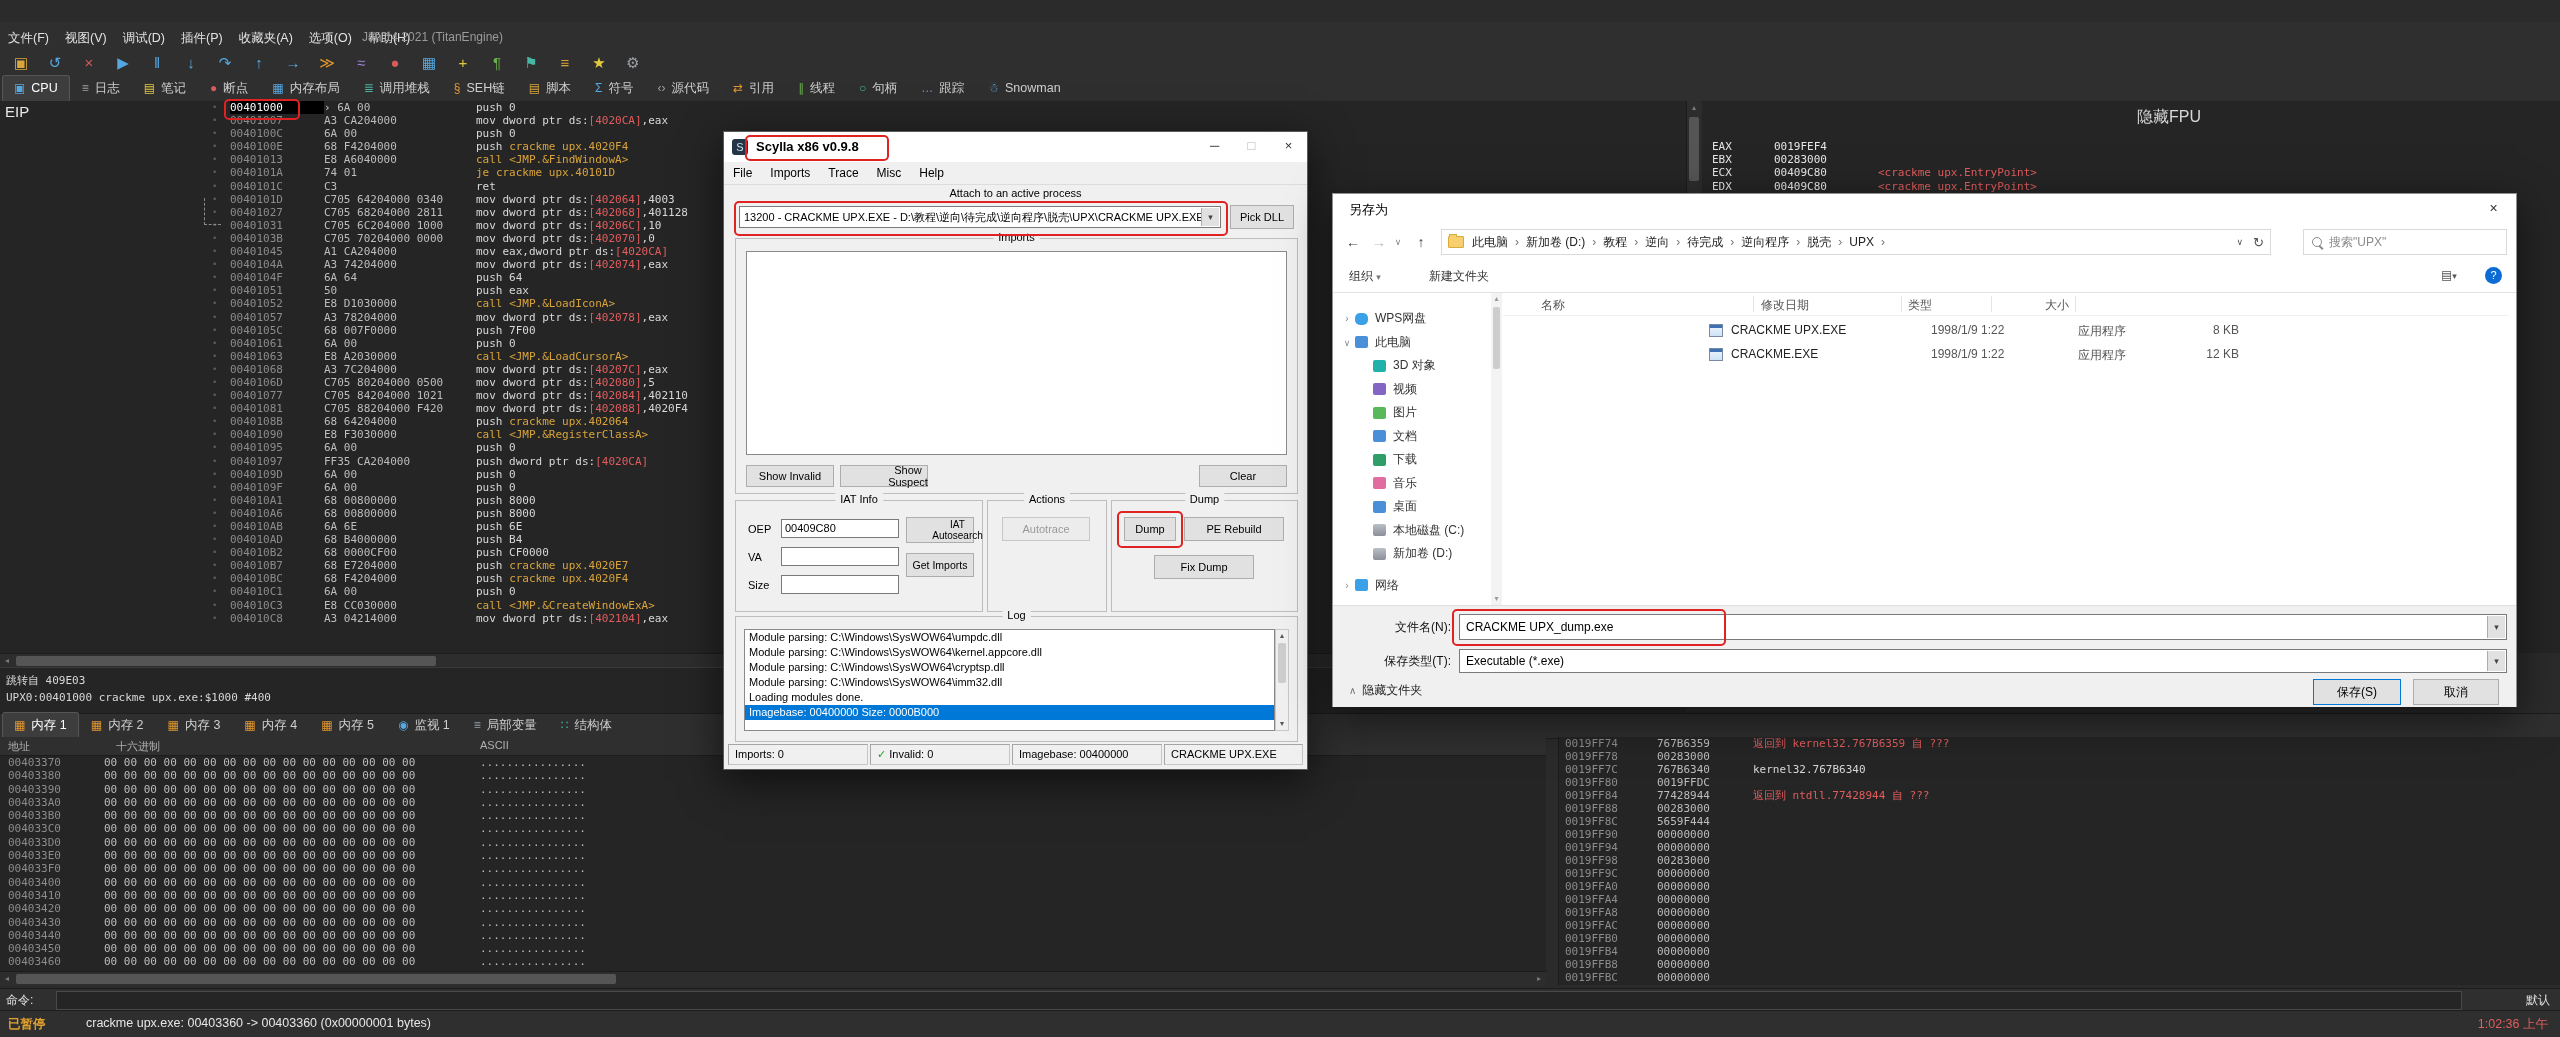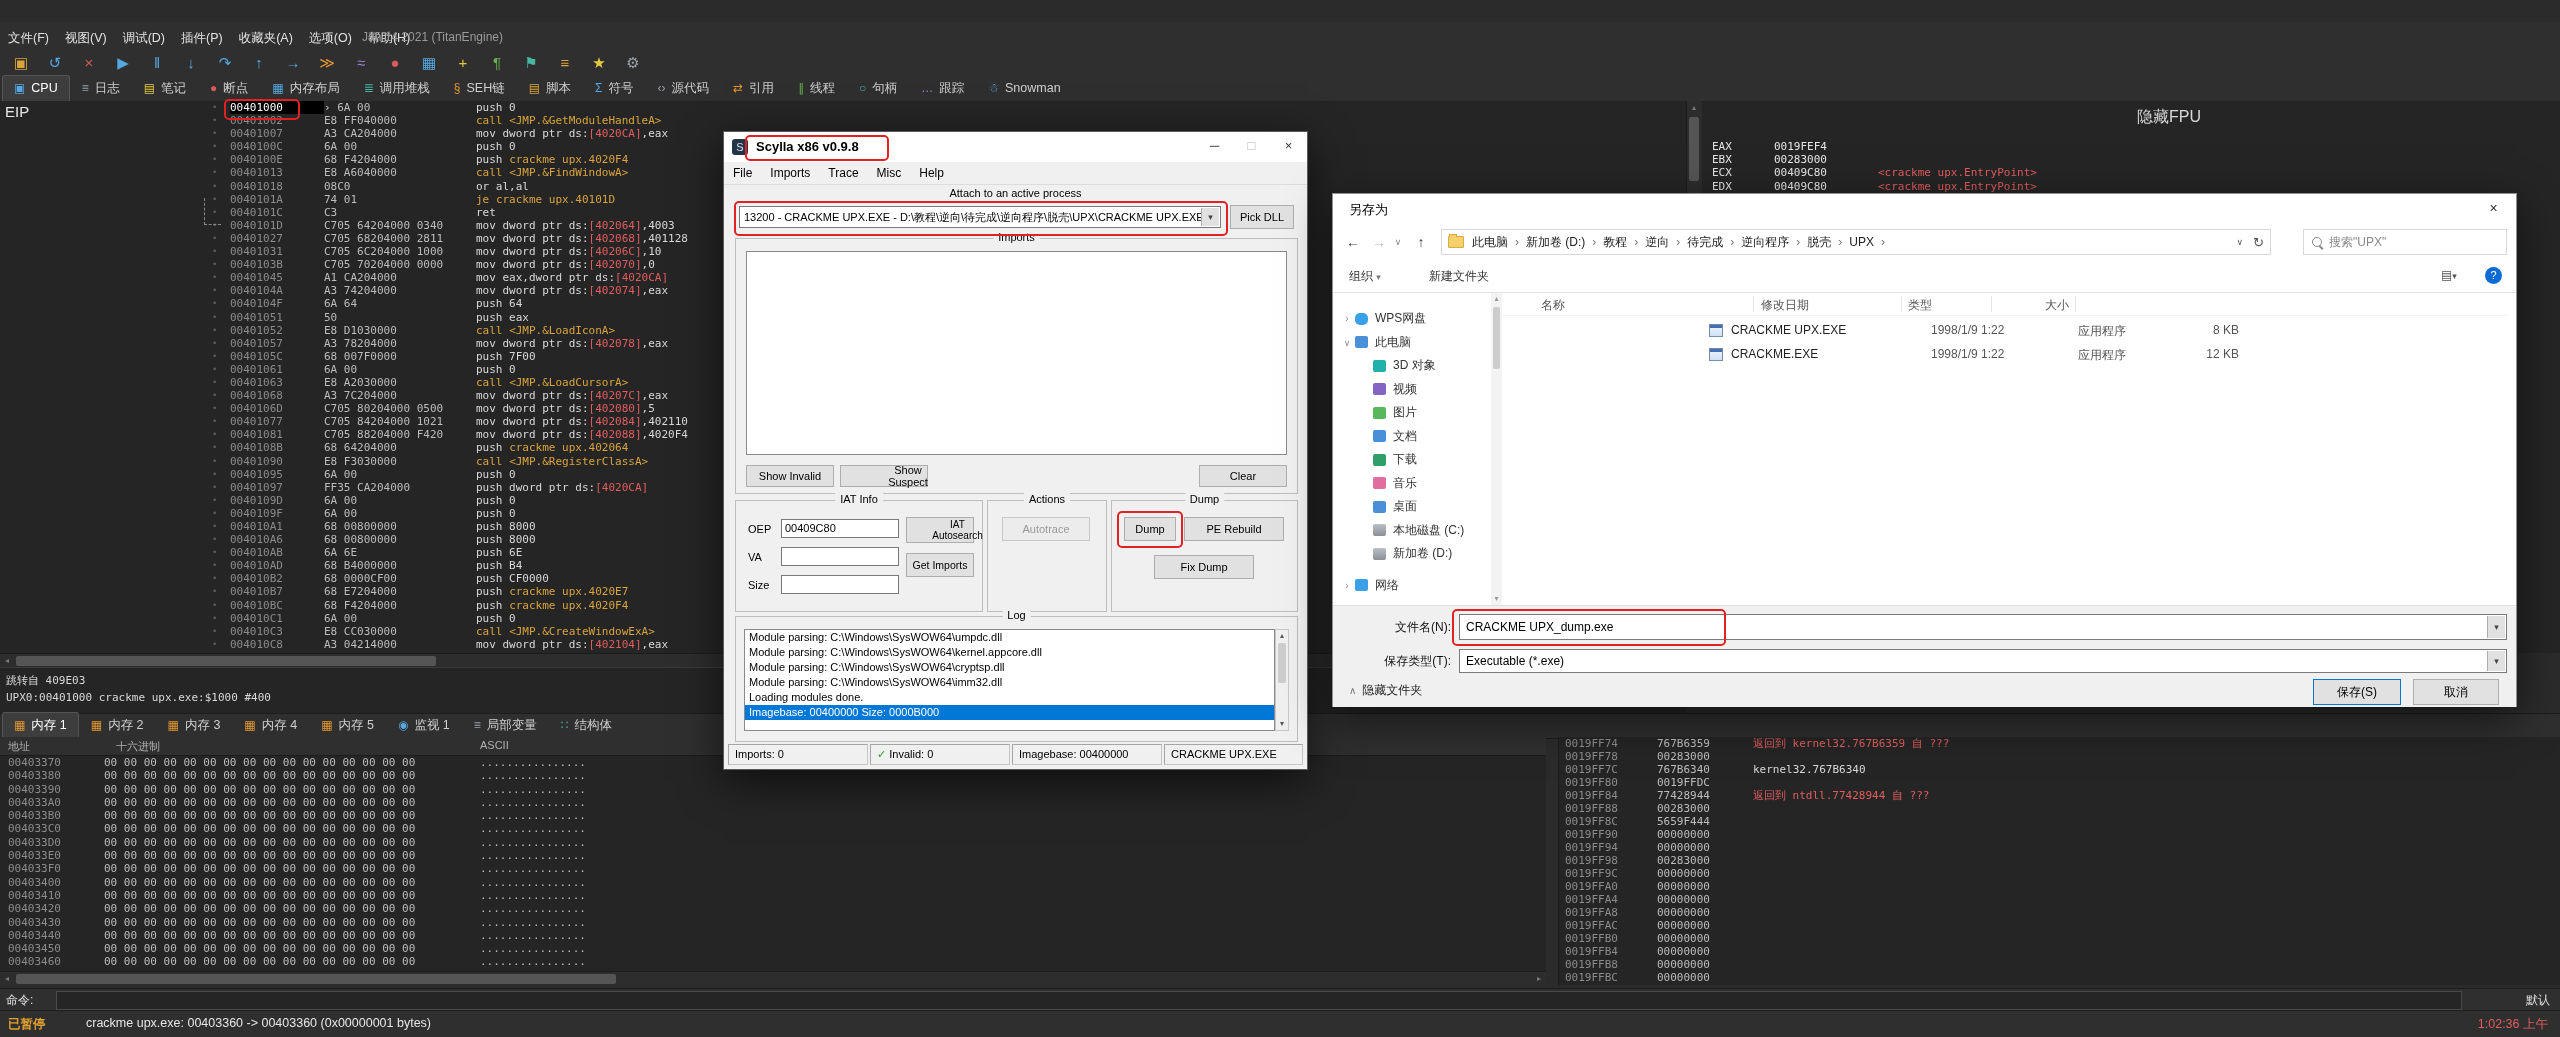--- a/index.html
+++ b/index.html
@@ -301,25 +301,20 @@
     </div>
 
   <div class="abs disasm">
 
       <div class="drow cur">
         <span class="addr">00401000</span>
         <span class="bytes">6A 00</span>
         <span class="ins"><span class="mn">push</span><span> 0</span><span class="hi"></span><span></span></span>
       </div>
 
-      <div class="drow">
-        <span class="addr">00401002</span>
-        <span class="bytes">E8 FF040000</span>
-        <span class="ins"><span class="mn g">call</span><span> </span><span class="hi g">&lt;JMP.&amp;GetModuleHandleA&gt;</span><span></span></span>
-      </div>
 
       <div class="drow">
         <span class="addr">00401007</span>
         <span class="bytes">A3 CA204000</span>
         <span class="ins"><span class="mn">mov</span><span> dword ptr ds:</span><span class="hi r">[4020CA]</span><span>,eax</span></span>
       </div>
 
       <div class="drow">
         <span class="addr">0040100C</span>
         <span class="bytes">6A 00</span>
@@ -331,25 +326,20 @@
         <span class="bytes">68 F4204000</span>
         <span class="ins"><span class="mn">push</span><span> </span><span class="hi g">crackme upx.4020F4</span><span></span></span>
       </div>
 
       <div class="drow">
         <span class="addr">00401013</span>
         <span class="bytes">E8 A6040000</span>
         <span class="ins"><span class="mn g">call</span><span> </span><span class="hi g">&lt;JMP.&amp;FindWindowA&gt;</span><span></span></span>
       </div>
 
-      <div class="drow">
-        <span class="addr">00401018</span>
-        <span class="bytes">08C0</span>
-        <span class="ins"><span class="mn">or</span><span> al,al</span><span class="hi"></span><span></span></span>
-      </div>
 
       <div class="drow">
         <span class="addr">0040101A</span>
         <span class="bytes">74 01</span>
         <span class="ins"><span class="mn g">je</span><span> </span><span class="hi g">crackme upx.40101D</span><span></span></span>
       </div>
 
       <div class="drow">
         <span class="addr">0040101C</span>
         <span class="bytes">C3</span>

